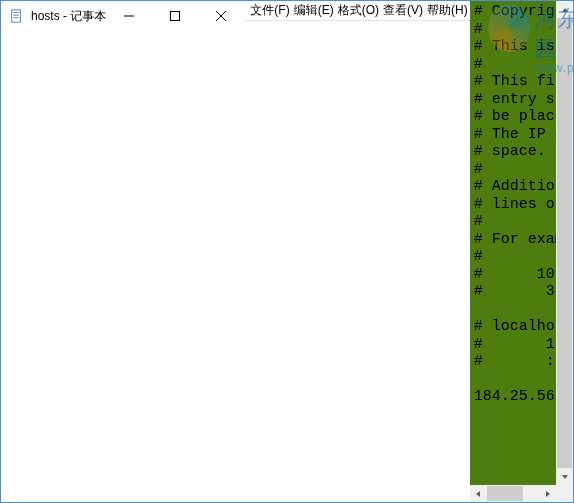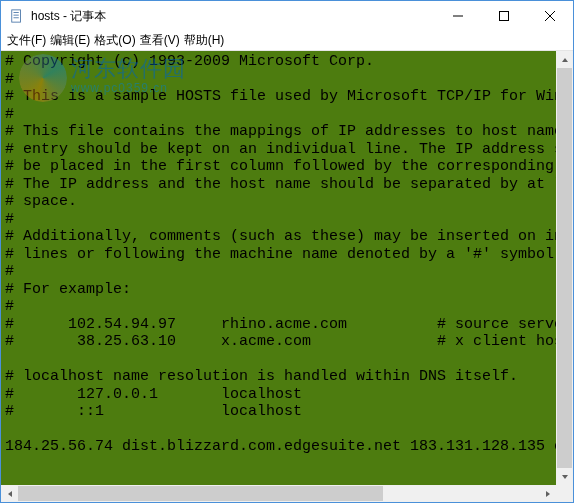--- a/index.html
+++ b/index.html
@@ -1,17 +1,17 @@
 <!DOCTYPE html>
 <html><head>
 <meta charset="utf-8">
 <style>
   * { margin: 0; padding: 0; box-sizing: border-box; }
   html, body { width: 574px; height: 503px; overflow: hidden; font-family: "Segoe UI", Tahoma, sans-serif; }
-  .window { width: 574px; height: 503px; border: 1px solid #4a90d9; background: #fff; display: flex; flex-direction: column; position: relative; }
+  .window { width: 574px; height: 503px; border: 1px solid #4a90d9; background: #fff; display: flex; position: relative; }
   .titlebar { height: 30px; background: #fff; display: flex; align-items: center; padding-left: 8px; font-size: 12px; color: #000; }
   .titlebar .ticon { width: 16px; height: 16px; margin-right: 6px; display: inline-flex; align-items: center; justify-content: center; }
   .titlebar .ticon svg { width: 14px; height: 14px; }
   .titlebar .caption { flex: 0 0 auto; }
   .titlebar .spacer { flex: 1; }
   .winbtns { display: flex; height: 100%; }
   .winbtn { width: 46px; height: 30px; display: flex; align-items: center; justify-content: center; color: #000; }
   .winbtn svg { width: 10px; height: 10px; stroke: #000; stroke-width: 1; fill: none; }
   .menubar { height: 20px; background: #fff; display: flex; align-items: center; padding-left: 4px; font-size: 12px; color: #000; gap: 0; border-bottom: 1px solid #e5e5e5; }
   .menuitem { padding: 0 2px; }

